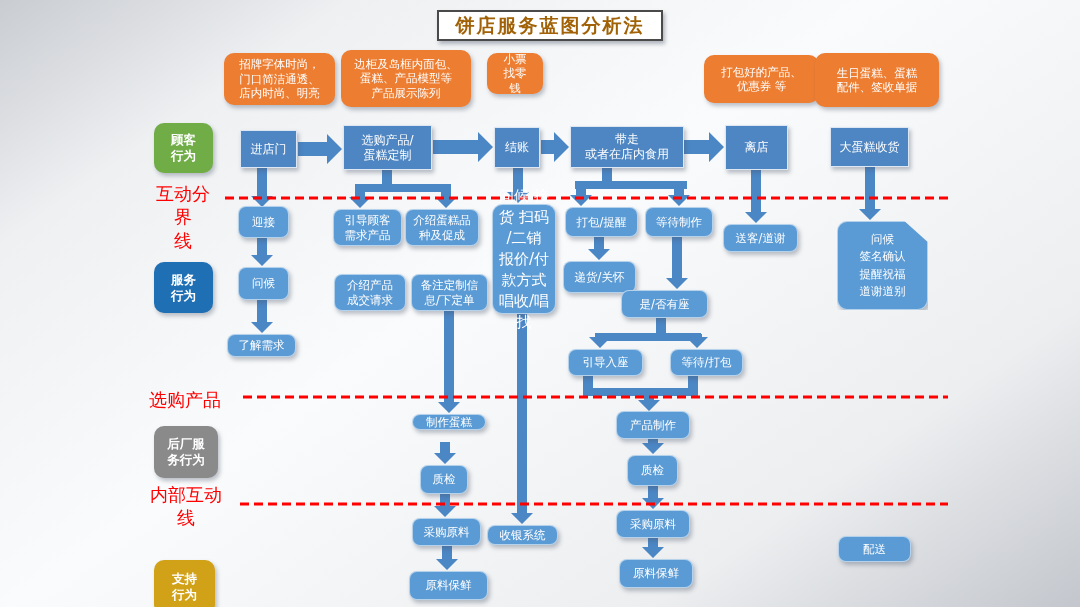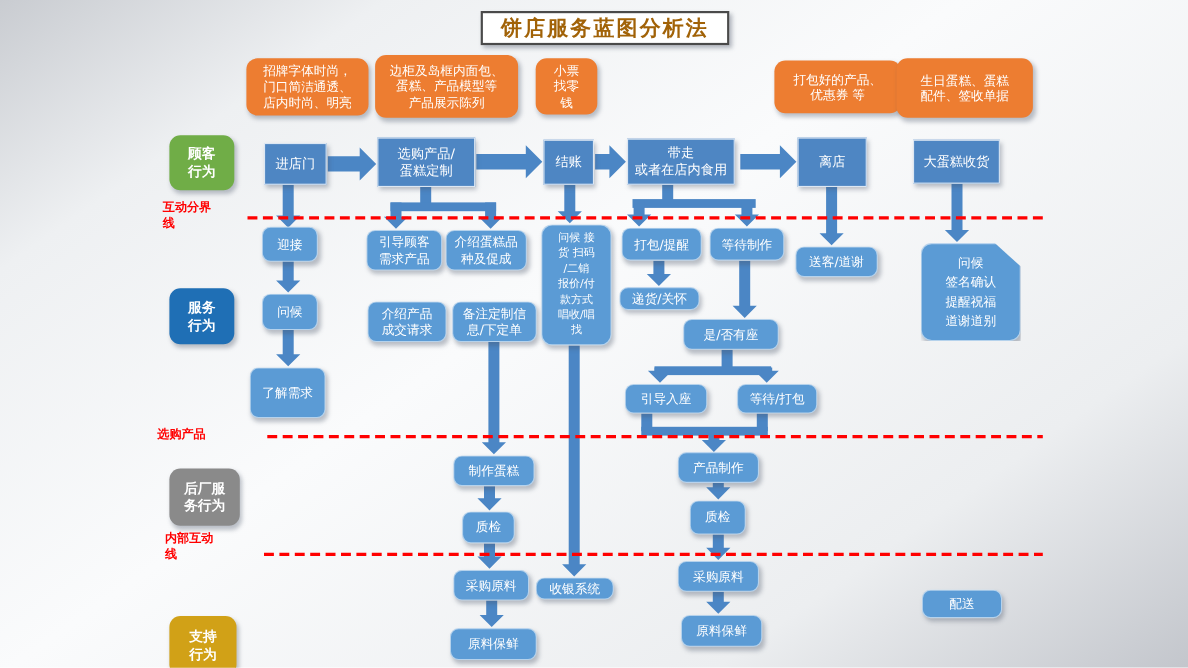--- a/index.html
+++ b/index.html
@@ -27,25 +27,25 @@
     box-shadow:2px 3px 4px rgba(70,80,100,.35);
   }
   .orange{background:#ED7D31;border-radius:10px;font-size:11.5px;padding:2px;}
   .lane{border-radius:10px;font-size:12.5px;font-weight:bold;}
   .green{background:#70AD47;}
   .darkblue{background:#1F6FB5;}
   .gray{background:#8a8a8a;}
   .gold{background:#D1A117;margin-top:28px;}
   .cust{background:#4E86C3;font-size:12px;border:1px solid #dce7f3;}
   .svc{background:#5B9BD5;border-radius:8px;font-size:11.5px;border:1px solid rgba(255,255,255,.55);}
-  .tall{font-size:10px;line-height:1.4;border-radius:10px;}
+  .tall{font-size:15px;line-height:1.4;border-radius:10px;}
   .folded{clip-path:polygon(0 0,74% 0,100% 24%,100% 100%,0 100%);border-radius:10px;font-size:11.5px;line-height:1.5;}
   .redlabel{
-    position:absolute;color:#FF0000;font-weight:bold;font-size:11px;
-    white-space:pre-line;line-height:1.3;
+    position:absolute;color:#FF0000;font-weight:normal;font-size:18px;
+    text-align:center;white-space:pre-line;line-height:1.3;
   }
 </style>
 </head>
 <body>
 
 <div class="stage">
 
   <svg id="connectors">
       <rect x="382" y="169" width="10" height="17" fill="#4B86C5"></rect>
       <rect x="355" y="184" width="96" height="8" fill="#4B86C5"></rect>
@@ -103,68 +103,68 @@
 线</div>
   <div class="box lane gold" style="left:154px;top:532px;width:61px;height:54px">支持
 行为</div>
 
   <div class="box orange" style="left:224px;top:53px;width:111px;height:52px">招牌字体时尚，
 门口简洁通透、
 店内时尚、明亮</div>
   <div class="box orange" style="left:341px;top:50px;width:130px;height:57px">边柜及岛框内面包、
 蛋糕、产品模型等
 产品展示陈列</div>
-  <div class="box orange" style="left:487px;top:53px;width:56px;height:51px">小票
+  <div class="box orange" style="left:487px;top:53px;width:56px;height:41px">小票
 找零
 钱</div>
   <div class="box orange" style="left:704px;top:55px;width:115px;height:48px">打包好的产品、
 优惠券 等</div>
   <div class="box orange" style="left:815px;top:53px;width:124px;height:54px">生日蛋糕、蛋糕
 配件、签收单据</div>
 
   <div class="box cust" style="left:240px;top:130px;width:57px;height:38px">进店门</div>
   <div class="box cust" style="left:343px;top:125px;width:89px;height:45px">选购产品/
 蛋糕定制</div>
   <div class="box cust" style="left:494px;top:127px;width:46px;height:41px">结账</div>
-  <div class="box cust" style="left:570px;top:126px;width:98px;height:42px">带走
+  <div class="box cust" style="left:570px;top:126px;width:114px;height:42px">带走
 或者在店内食用</div>
   <div class="box cust" style="left:725px;top:125px;width:63px;height:45px">离店</div>
   <div class="box cust" style="left:830px;top:127px;width:79px;height:40px">大蛋糕收货</div>
 
   <div class="box svc" style="left:238px;top:206px;width:51px;height:32px">迎接</div>
   <div class="box svc" style="left:238px;top:267px;width:51px;height:33px">问候</div>
-  <div class="box svc" style="left:227px;top:334px;width:69px;height:46px">了解需求</div>
+  <div class="box svc" style="left:227px;top:334px;width:69px;height:23px">了解需求</div>
   <div class="box svc" style="left:333px;top:209px;width:69px;height:37px">引导顾客
 需求产品</div>
   <div class="box svc" style="left:405px;top:209px;width:74px;height:37px">介绍蛋糕品
 种及促成</div>
   <div class="box svc" style="left:334px;top:274px;width:72px;height:37px">介绍产品
 成交请求</div>
   <div class="box svc" style="left:411px;top:274px;width:77px;height:37px">备注定制信
 息/下定单</div>
   <div class="box svc tall" style="left:492px;top:204px;width:64px;height:110px">问候 接
 货 扫码
 /二销
 报价/付
 款方式
 唱收/唱
 找</div>
   <div class="box svc" style="left:565px;top:207px;width:73px;height:30px">打包/提醒</div>
   <div class="box svc" style="left:645px;top:207px;width:68px;height:30px">等待制作</div>
-  <div class="box svc" style="left:563px;top:261px;width:73px;height:21px">递货/关怀</div>
+  <div class="box svc" style="left:563px;top:261px;width:73px;height:32px">递货/关怀</div>
   <div class="box svc" style="left:621px;top:290px;width:87px;height:28px">是/否有座</div>
   <div class="box svc" style="left:568px;top:349px;width:75px;height:27px">引导入座</div>
   <div class="box svc" style="left:670px;top:349px;width:73px;height:27px">等待/打包</div>
   <div class="box svc" style="left:723px;top:224px;width:75px;height:28px">送客/道谢</div>
   <div class="box svc folded" style="left:837px;top:221px;width:91px;height:89px">问候
 签名确认
 提醒祝福
 道谢道别</div>
 
-  <div class="box svc" style="left:412px;top:414px;width:74px;height:28px">制作蛋糕</div>
+  <div class="box svc" style="left:412px;top:414px;width:74px;height:16px">制作蛋糕</div>
   <div class="box svc" style="left:420px;top:465px;width:48px;height:29px">质检</div>
   <div class="box svc" style="left:616px;top:411px;width:74px;height:28px">产品制作</div>
   <div class="box svc" style="left:627px;top:455px;width:51px;height:31px">质检</div>
 
   <div class="box svc" style="left:412px;top:518px;width:69px;height:28px">采购原料</div>
   <div class="box svc" style="left:487px;top:525px;width:71px;height:20px">收银系统</div>
   <div class="box svc" style="left:616px;top:510px;width:74px;height:28px">采购原料</div>
   <div class="box svc" style="left:409px;top:571px;width:79px;height:29px">原料保鲜</div>
   <div class="box svc" style="left:619px;top:559px;width:74px;height:29px">原料保鲜</div>
   <div class="box svc" style="left:838px;top:536px;width:73px;height:26px">配送</div>

